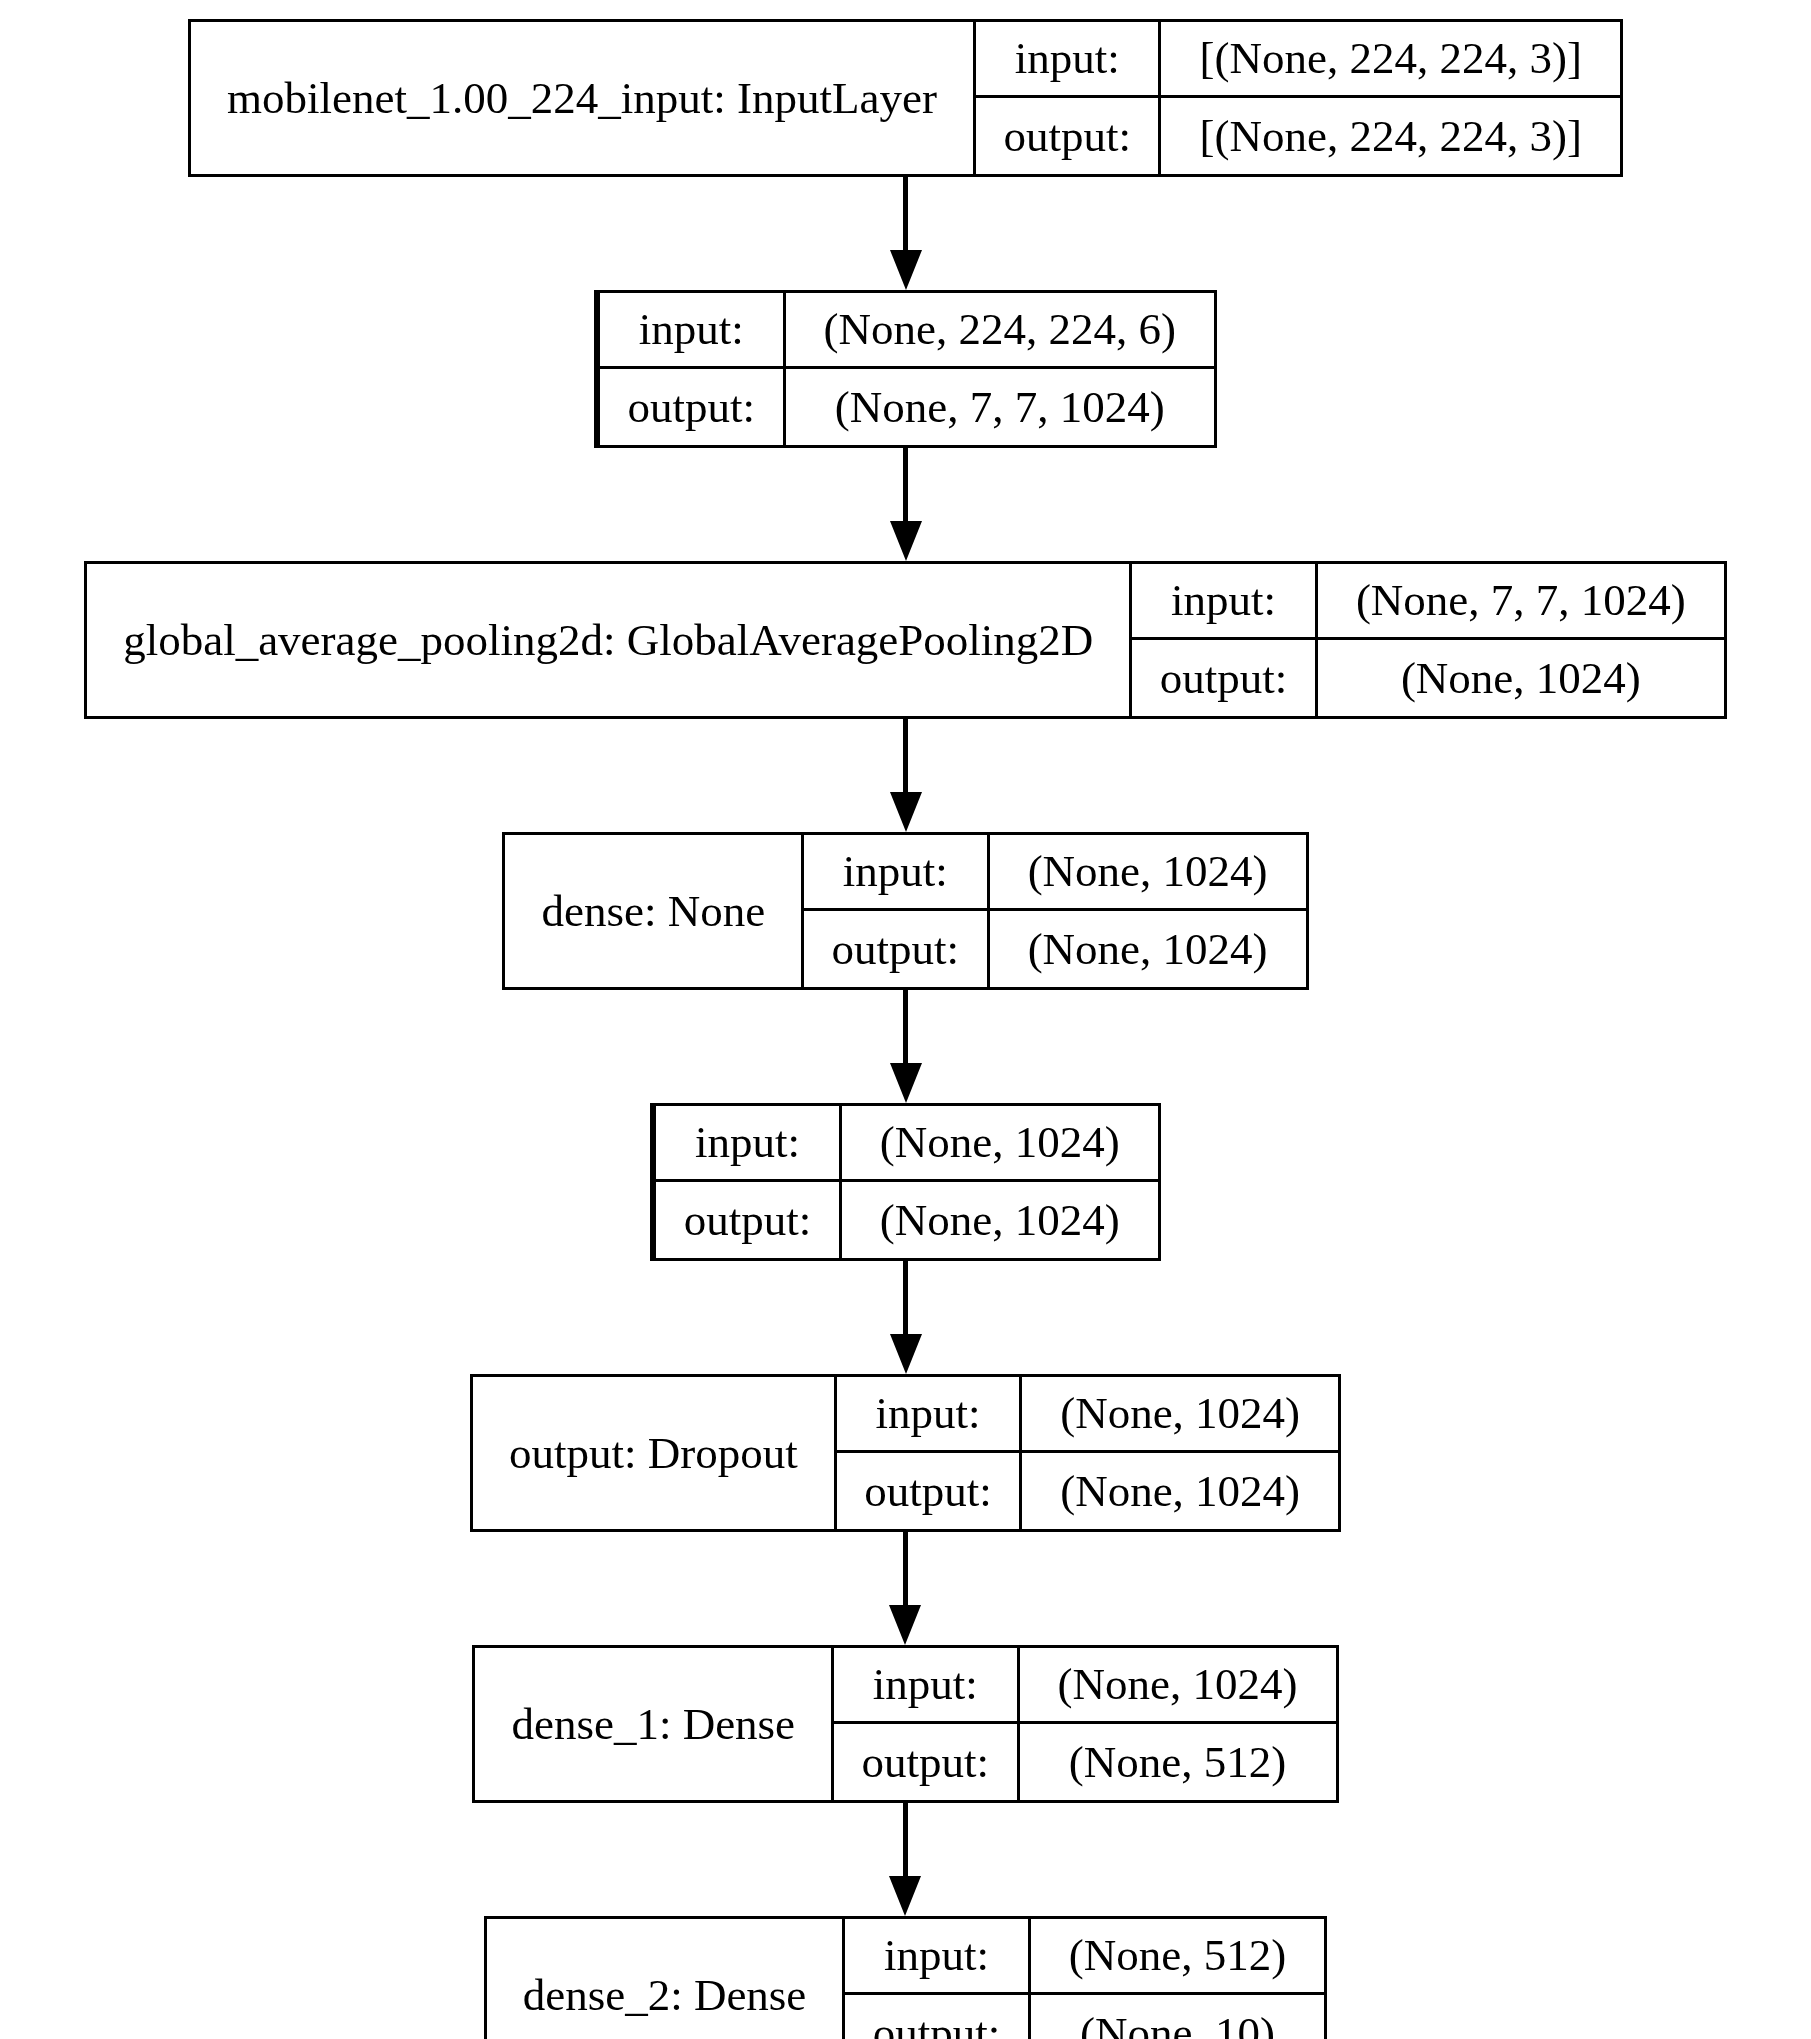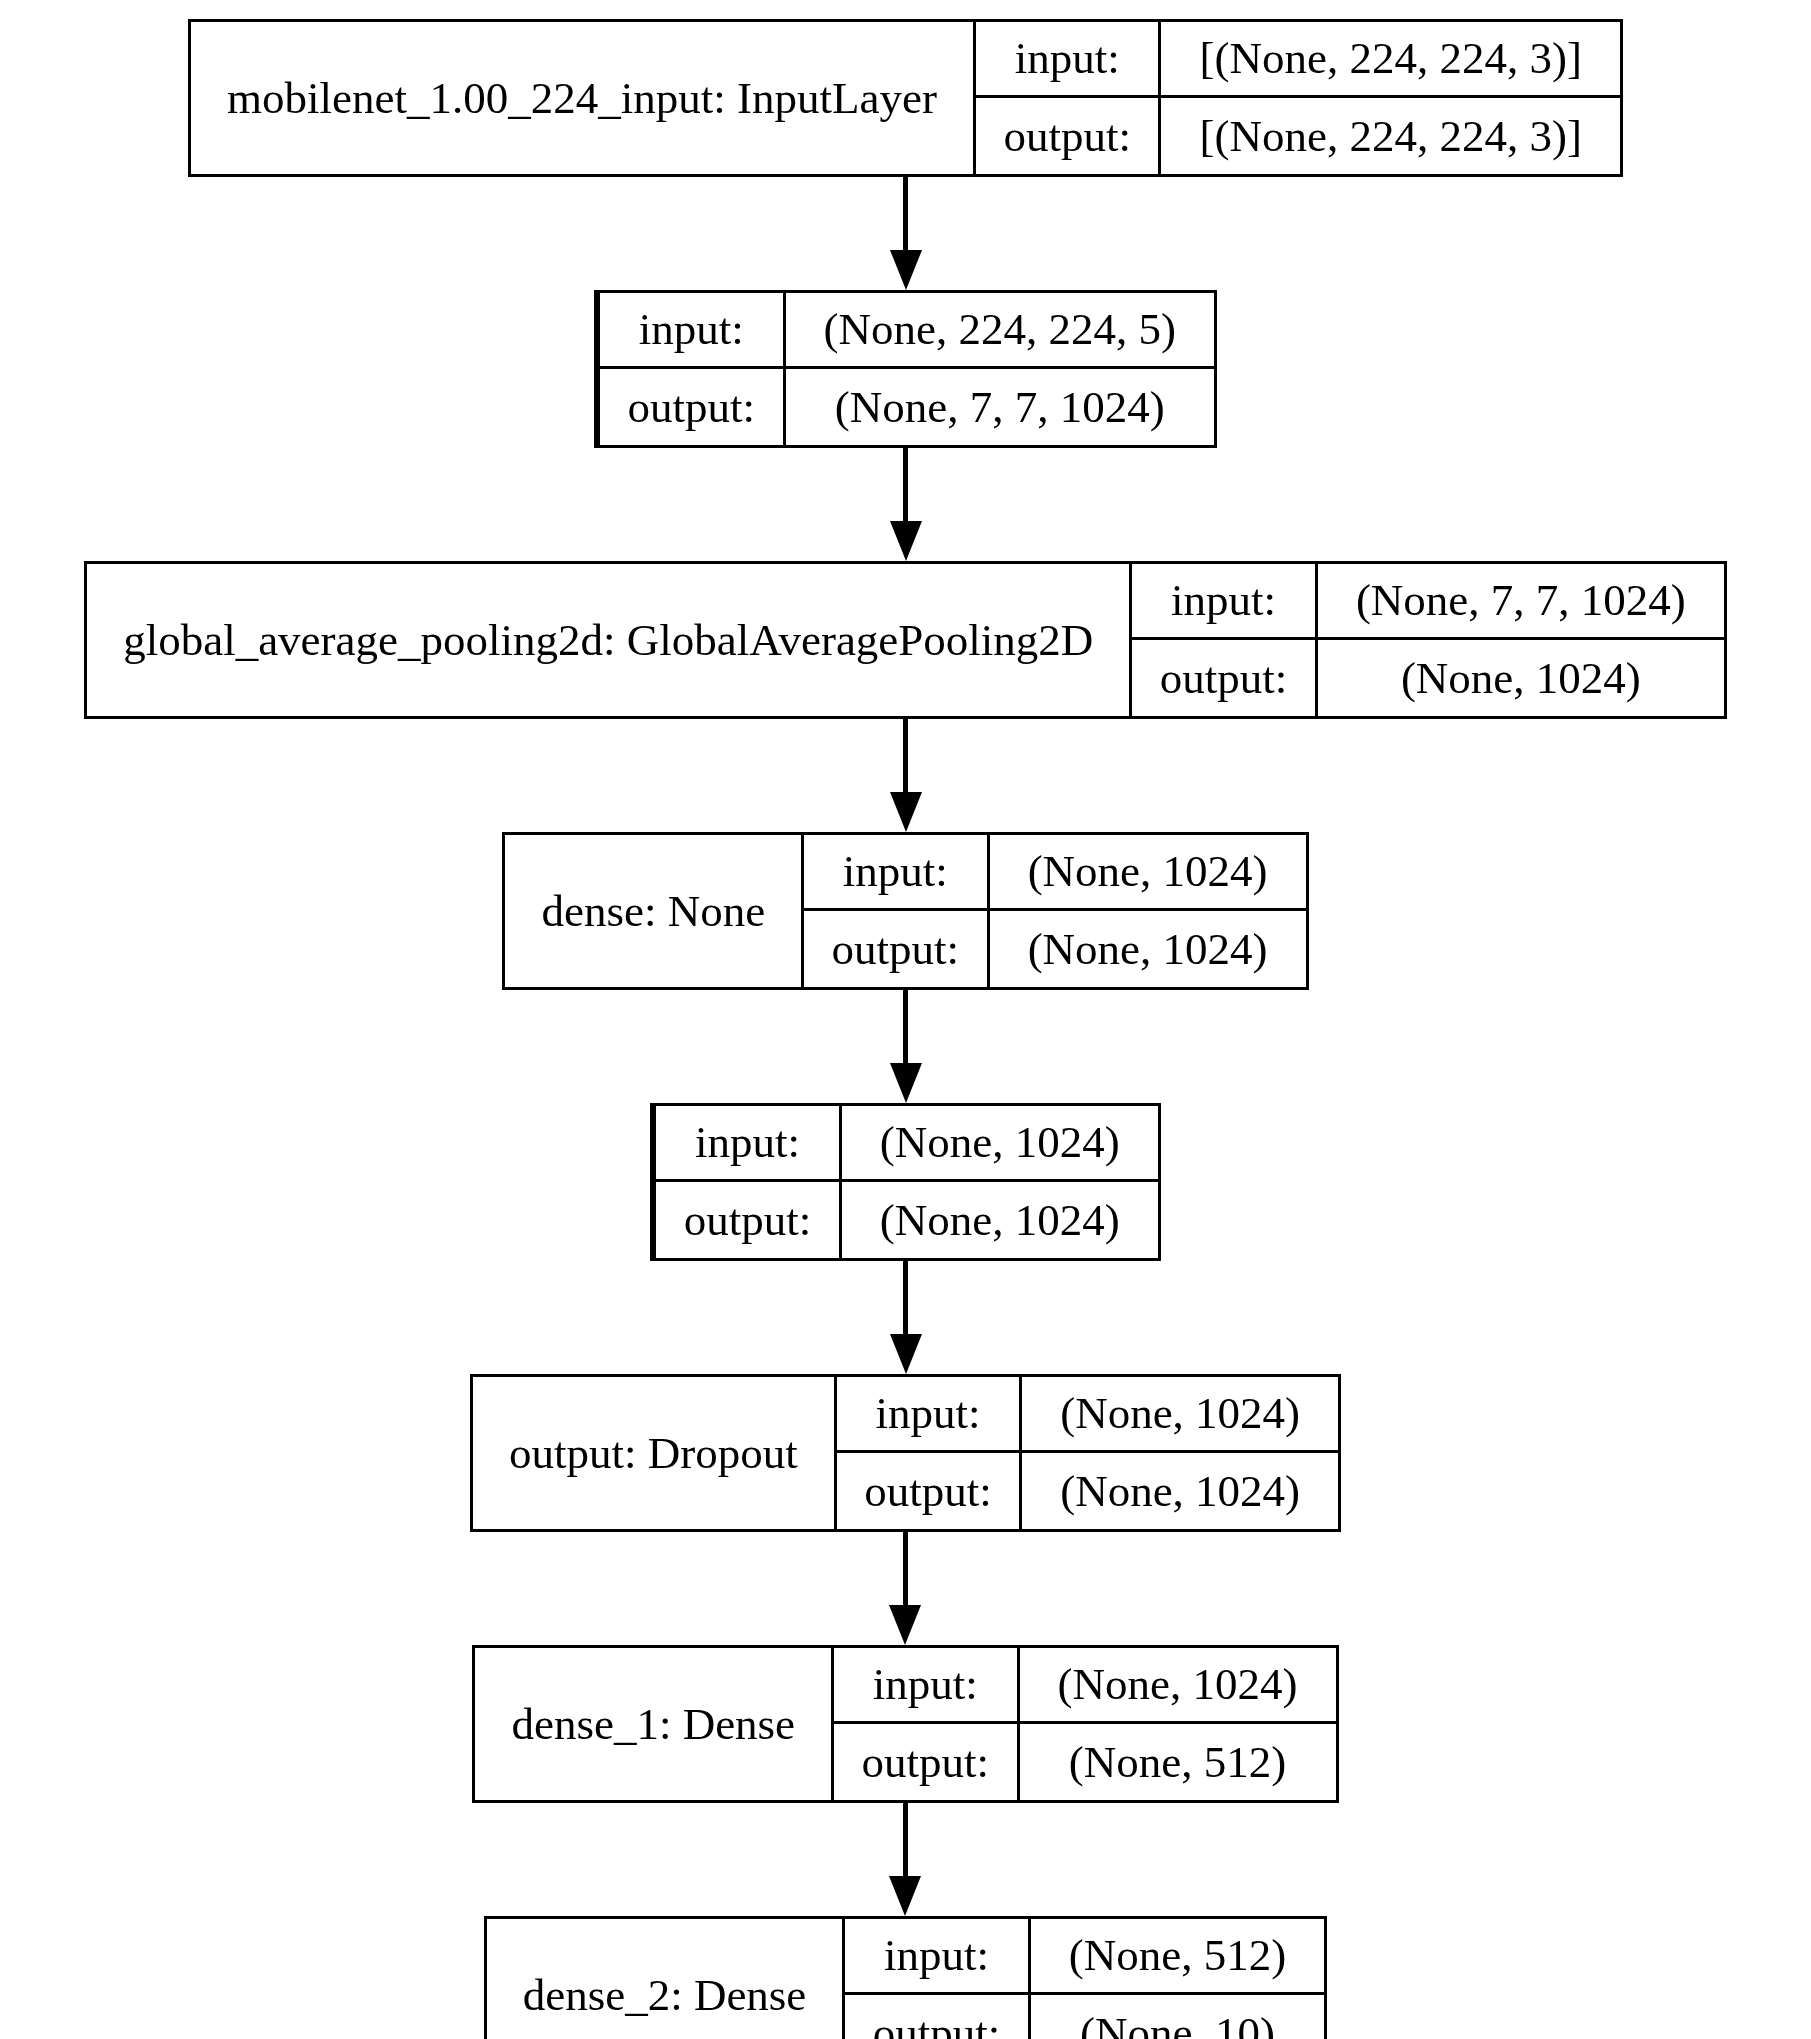--- a/index.html
+++ b/index.html
@@ -105,21 +105,21 @@
   </div>
 
   <div class="layer-wrap">
     <div class="connector">
       <div class="line"></div>
       <div class="arrowhead"></div>
     </div>
     <div class="node">
       <div class="io-grid">
         <div class="cell label in">input:</div>
-        <div class="cell value in">(None, 224, 224, 5)</div>
+        <div class="cell value in">(None, 224, 224, 6)</div>
         <div class="cell label out">output:</div>
         <div class="cell value out">(None, 7, 7, 1024)</div>
       </div>
     </div>
   </div>
 
   <div class="layer-wrap">
     <div class="connector">
       <div class="line"></div>
       <div class="arrowhead"></div>

